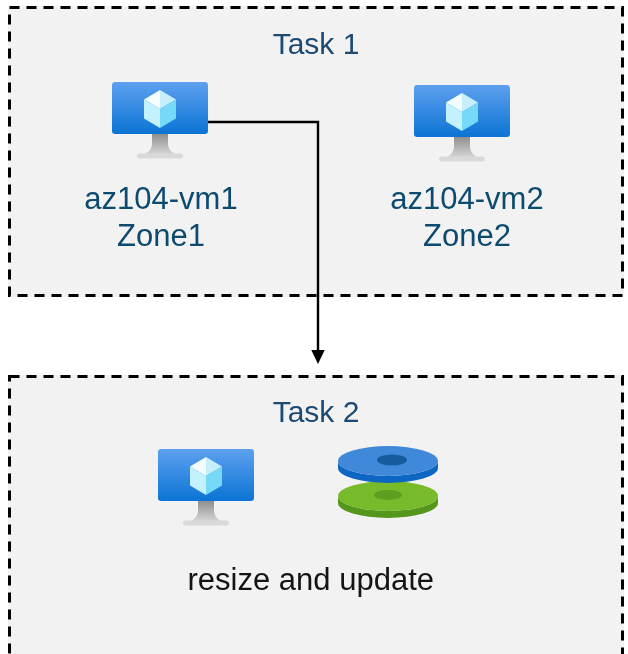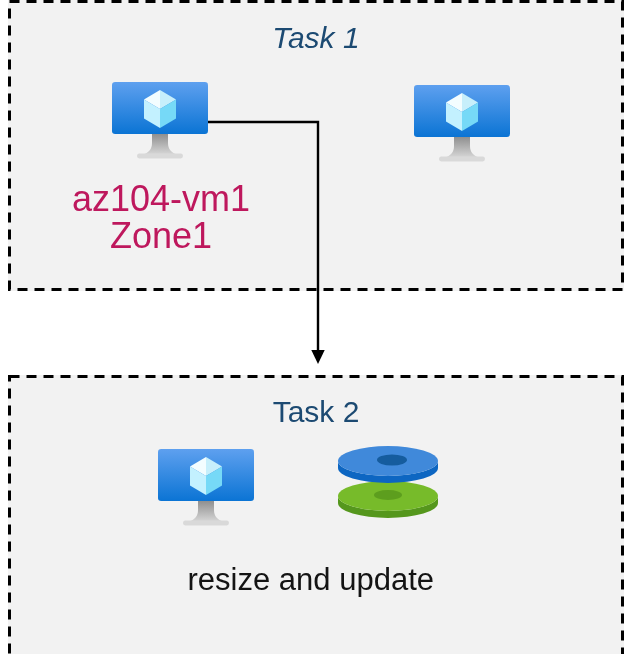--- a/index.html
+++ b/index.html
@@ -2,30 +2,30 @@
 <html><head>
 <meta charset="utf-8">
 <style>
   html,body{margin:0;padding:0;background:#ffffff;}
   body{font-family:"Liberation Sans","DejaVu Sans",sans-serif;}
   #canvas{position:relative;width:628px;height:654px;background:#ffffff;overflow:hidden;}
 
   .task-box{position:absolute;background:#f2f2f2;}
   .task-box .border-svg{position:absolute;left:0;top:0;pointer-events:none;}
 
-  #task1-box{left:8px;top:0;width:616px;height:291px;font-style:italic;}
+  #task1-box{left:8px;top:6px;width:616px;height:291px;}
   #task2-box{left:8px;top:375px;width:616px;height:285px;}
 
   .task-title{position:absolute;left:0;width:100%;text-align:center;
               color:#1c4a72;font-size:30px;line-height:34px;}
   #task1-title{top:21px;}
   #task2-title{top:20px;}
 
-  .vm-label{position:absolute;width:220px;text-align:center;color:#be185d;
-            font-size:36px;line-height:37px;}
+  .vm-label{position:absolute;width:220px;text-align:center;color:#0c4a6e;
+            font-size:31px;line-height:37px;}
   #vm1-label{left:51px;top:180px;}
   #vm2-label{left:357px;top:180px;}
 
   .icon{position:absolute;}
   #vm1-icon{left:112px;top:82px;width:96px;height:84px;}
   #vm2-icon{left:414px;top:85px;width:96px;height:84px;}
   #vm3-icon{left:158px;top:449px;width:96px;height:84px;}
   #disk-icon{left:336px;top:445px;width:104px;height:74px;}
 
   #caption{position:absolute;left:134px;top:561px;width:300px;text-align:right;
@@ -86,20 +86,24 @@
     <use href="#vm-symbol" width="96" height="84"></use>
   </svg>
   <svg id="vm2-icon" class="icon" viewBox="0 0 96 84">
     <use href="#vm-symbol" width="96" height="84"></use>
   </svg>
 
   <div id="vm1-label" class="vm-label">
     <div>az104-vm1</div>
     <div>Zone1</div>
   </div>
+  <div id="vm2-label" class="vm-label">
+    <div>az104-vm2</div>
+    <div>Zone2</div>
+  </div>
 
   <svg id="vm3-icon" class="icon" viewBox="0 0 96 84">
     <use href="#vm-symbol" width="96" height="84"></use>
   </svg>
   <svg id="disk-icon" class="icon" viewBox="0 0 104 74">
     <use href="#disk-symbol" width="104" height="74"></use>
   </svg>
 
   <div id="caption">resize and update</div>
 

